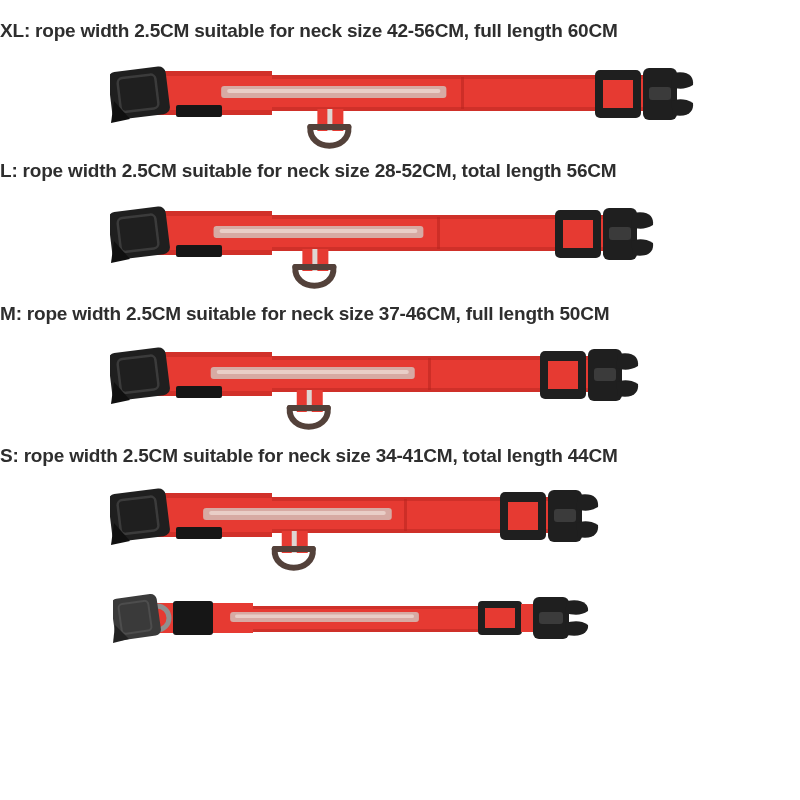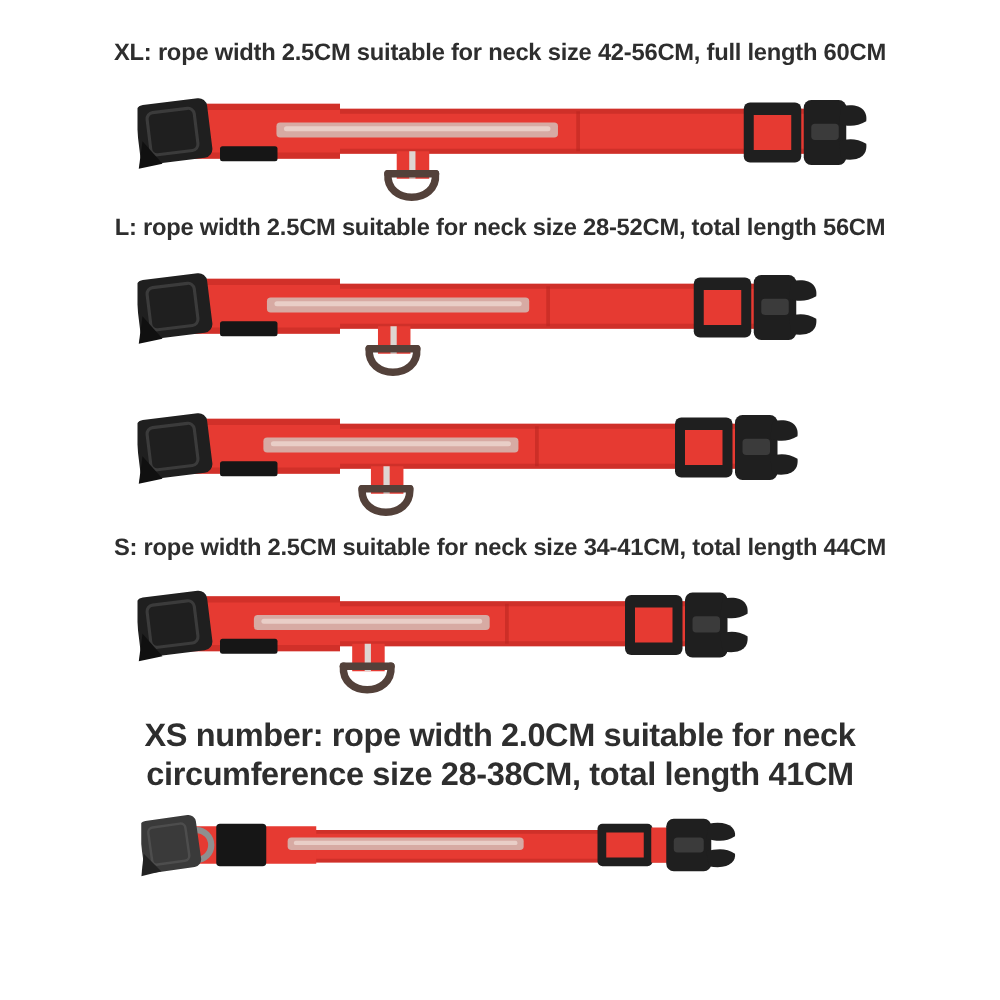--- a/index.html
+++ b/index.html
@@ -2,21 +2,21 @@
 <html><head>
 <meta charset="utf-8">
 <style>
   html,body{margin:0;padding:0;background:#ffffff;}
   .page{
     width:800px;height:800px;margin:0 auto;background:#ffffff;
     overflow:hidden;position:relative;
     font-family:"Liberation Sans", sans-serif;
   }
   .caption{
-    margin:12px;text-align:center;font-weight:700;color:#2e2e2e;
+    margin:0;text-align:left;font-weight:700;color:#2e2e2e;
     font-size:19px;line-height:1.22;letter-spacing:-0.2px;
   }
   .caption.first{padding-top:19px;}
   .caption.xs-caption{font-size:26px;line-height:1.2;letter-spacing:-0.3px;}
   .collar{display:block;}
   .collar.c-xl{margin:19px 0 0 110px;}
   .cap-l{margin-top:2px;}
   .collar.c-l{margin:19px 0 0 110px;}
   .cap-m{margin-top:5px;}
   .collar.c-m{margin:16px 0 0 110px;}
@@ -86,20 +86,21 @@
         <rect x="445" y="9" width="46" height="48" rx="5" fill="#1f1f1f"></rect>
         <rect x="453" y="19" width="30" height="28" fill="#e63a32"></rect>
         <rect x="493" y="7" width="34" height="52" rx="6" fill="#1f1f1f"></rect>
         <rect x="499" y="26" width="22" height="13" rx="3" fill="#3b3b3b"></rect>
         <path d="M 523 12 C 539 9, 544 16, 543 24 C 535 29, 527 28, 521 26 Z" fill="#1f1f1f"></path>
         <path d="M 523 54 C 539 57, 544 50, 543 42 C 535 37, 527 38, 521 40 Z" fill="#1f1f1f"></path>
       </svg>
   </section>
 
   <section>
+    <h2 class="caption cap-m">M: rope width 2.5CM suitable for neck size 37-46CM, full length 50CM</h2>
     <svg class="collar c-m" xmlns="http://www.w3.org/2000/svg" viewBox="0 0 530 96" width="530" height="96">
         <rect x="38" y="14" width="442" height="36" fill="#e63a32"></rect>
         <rect x="38" y="14" width="442" height="4" fill="#b8251f" opacity="0.5"></rect>
         <rect x="38" y="46" width="442" height="4" fill="#b8251f" opacity="0.5"></rect>
         <rect x="42" y="10" width="120" height="44" fill="#e63a32"></rect>
         <rect x="42" y="10" width="120" height="5" fill="#b8251f" opacity="0.45"></rect>
         <rect x="42" y="49" width="120" height="5" fill="#b8251f" opacity="0.45"></rect>
         <rect x="100.7" y="25" width="204.05" height="12" rx="3" fill="#d7aaa3"></rect>
         <rect x="106.7" y="28" width="192.05" height="4" rx="2" fill="#e9cec7"></rect>
         <rect x="318" y="16" width="3" height="32" fill="#b8251f" opacity="0.55"></rect>
@@ -147,24 +148,20 @@
         <rect x="390" y="9" width="46" height="48" rx="5" fill="#1f1f1f"></rect>
         <rect x="398" y="19" width="30" height="28" fill="#e63a32"></rect>
         <rect x="438" y="7" width="34" height="52" rx="6" fill="#1f1f1f"></rect>
         <rect x="444" y="26" width="22" height="13" rx="3" fill="#3b3b3b"></rect>
         <path d="M 468 12 C 484 9, 489 16, 488 24 C 480 29, 472 28, 466 26 Z" fill="#1f1f1f"></path>
         <path d="M 468 54 C 484 57, 489 50, 488 42 C 480 37, 472 38, 466 40 Z" fill="#1f1f1f"></path>
       </svg>
   </section>
 
   <section>
-    <h2 class="caption xs-caption cap-xs">
-      <span>XS number: rope width 2.0CM suitable for neck</span><br>
-      <span>circumference size 28-38CM, total length 41CM</span>
-    </h2>
     <svg class="collar c-xs" xmlns="http://www.w3.org/2000/svg" viewBox="0 0 478 58" width="478" height="58">
         <rect x="22" y="17" width="404" height="26" fill="#e63a32"></rect>
         <rect x="22" y="17" width="404" height="3" fill="#b8251f" opacity="0.5"></rect>
         <rect x="22" y="40" width="404" height="3" fill="#b8251f" opacity="0.5"></rect>
         <rect x="28" y="14" width="112" height="30" fill="#e63a32"></rect>
         <rect x="117.11" y="23" width="188.81" height="10" rx="3" fill="#d7aaa3"></rect>
         <rect x="122.11" y="25.5" width="178.81" height="3.5" rx="1.5" fill="#e9cec7"></rect>
         <circle cx="44" cy="29" r="12" stroke="#8f8f8f" stroke-width="5" fill="none"></circle>
         <g transform="rotate(-8 24 28)">
           <rect x="0" y="7" width="46" height="42" rx="6" fill="#3a3a3a"></rect>

